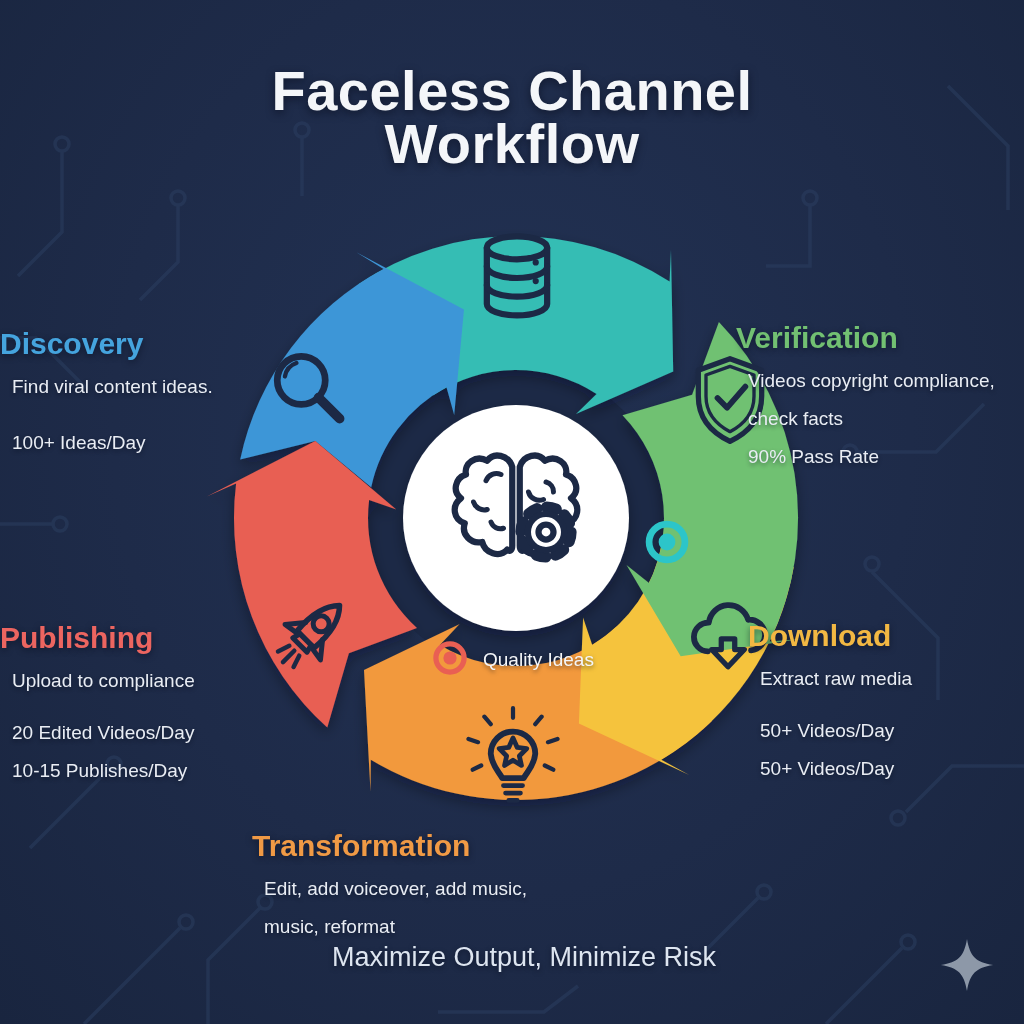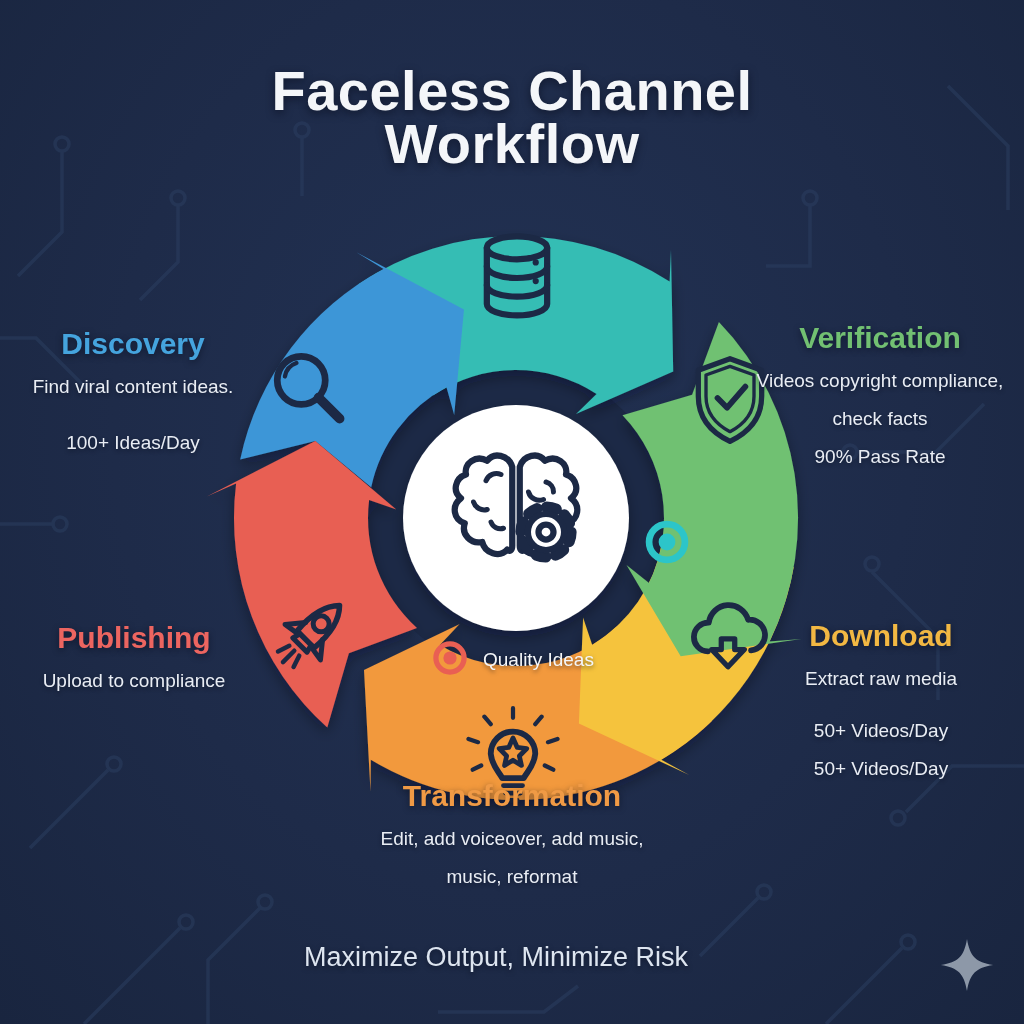--- a/index.html
+++ b/index.html
@@ -8,36 +8,36 @@
   }
   html,body{margin:0;padding:0}
   body{width:1024px;height:1024px;overflow:hidden;background:var(--bg)}
   .canvas{position:relative;width:1024px;height:1024px;
     background:radial-gradient(ellipse at 50% 42%, #223254 0%, var(--bg) 55%, #19253f 100%);
     font-family:"Liberation Sans","DejaVu Sans",sans-serif;color:var(--body-text)}
   #diagram{position:absolute;left:0;top:0;width:1024px;height:1024px}
   .title{position:absolute;left:212px;top:64px;width:600px;text-align:center;
     font-size:56px;line-height:53px;font-weight:700;color:var(--title-text);
     letter-spacing:.5px;text-shadow:0 3px 8px rgba(5,10,24,.55)}
-  .stage{position:absolute;text-align:center}
+  .stage{position:absolute;text-align:left}
   .stage h2{margin:0 0 8px;font-size:30px;font-weight:700;line-height:36px;
     text-shadow:0 2px 6px rgba(5,10,24,.5)}
   .desc,.metric{margin:12px;font-size:19px;line-height:26px;white-space:nowrap;
     color:var(--body-text);text-shadow:0 2px 4px rgba(5,10,24,.45)}
   .metric-group{margin-top:26px}
   #blk-discovery{left:0;top:326px;width:266px}
   #blk-discovery .metric-group{margin-top:30px}
   #blk-verification{left:736px;top:320px;width:288px}
   #blk-verification .metric-group{margin-top:12px}
   #blk-download{left:748px;top:618px;width:266px}
   #blk-publishing{left:0;top:620px;width:268px}
-  #blk-transformation{left:252px;top:778px;width:520px}
+  #blk-transformation{left:252px;top:828px;width:520px}
   .qc-label{position:absolute;left:483px;top:649px;font-size:19px;line-height:22px;
     color:var(--title-text);text-shadow:0 2px 4px rgba(5,10,24,.5)}
-  .tagline{position:absolute;left:196px;top:942px;width:600px;text-align:center;
+  .tagline{position:absolute;left:224px;top:942px;width:600px;text-align:center;
     font-size:27px;color:#dde5f0;text-shadow:0 2px 5px rgba(5,10,24,.5)}
   .circuit{opacity:.55}
   .circuit path,.circuit circle{stroke:var(--circuit);stroke-width:3.5;fill:none}
   .innerdisc{fill:#1c2946}
   .ic{stroke:var(--icon-stroke);fill:none;stroke-linecap:round;stroke-linejoin:round}
   .icf{fill:var(--icon-stroke);stroke:none}
   .icw{fill:var(--center-fill);stroke:var(--icon-stroke)}
   #center-circle{fill:var(--center-fill)}
 </style>
 </head>
@@ -220,20 +220,24 @@
     <p class="desc">Extract raw media</p>
     <div class="metric-group">
       <p class="metric">50+ Videos/Day</p>
       <p class="metric">50+ Videos/Day</p>
     </div>
   </section>
 
   <section class="stage" id="blk-publishing">
     <h2 style="color: rgb(236, 101, 96);">Publishing</h2>
     <p class="desc">Upload to compliance</p>
+    <div class="metric-group">
+      <p class="metric">20 Edited Videos/Day</p>
+      <p class="metric">10-15 Publishes/Day</p>
+    </div>
   </section>
 
   <section class="stage" id="blk-transformation">
     <h2 style="color: rgb(240, 154, 69);">Transformation</h2>
     <p class="desc">Edit, add voiceover, add music,</p>
     <p class="desc">music, reformat</p>
   </section>
 
   <div class="qc-label">Quality Ideas</div>
 

